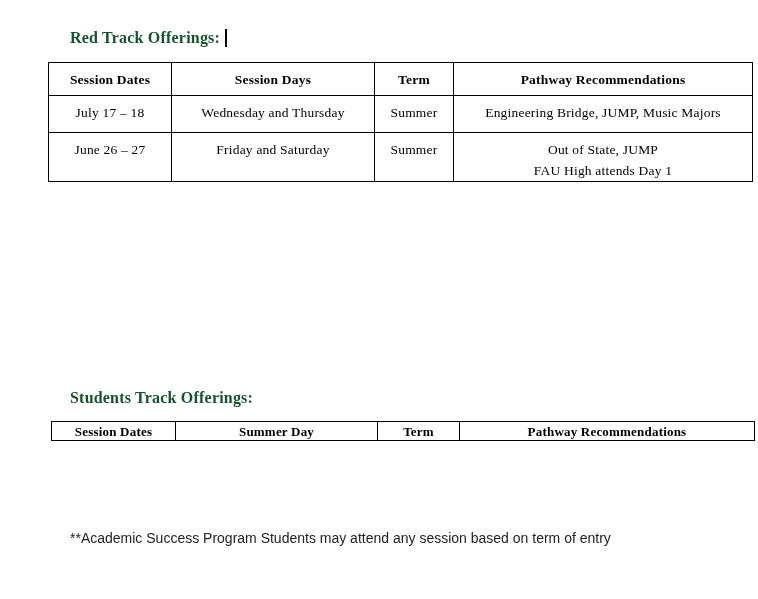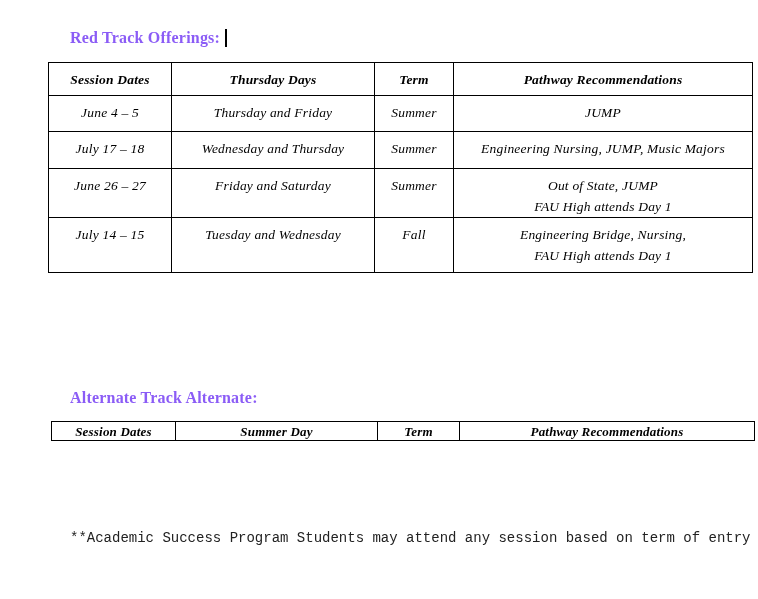--- a/index.html
+++ b/index.html
@@ -14,21 +14,21 @@
     background: #ffffff;
     overflow: hidden;
     font-family: "Liberation Serif", serif;
     color: #000000;
   }
   .heading {
     position: absolute;
     font-weight: bold;
     font-size: 16px;
     letter-spacing: 0.2px;
-    color: #8b5cf6;
+    color: #14532d;
     white-space: nowrap;
   }
   .h1 { left: 70px; top: 29px; }
   .h2 { left: 70px; top: 389px; }
   .caret {
     display: inline-block;
     width: 1.5px;
     height: 18px;
     background: #000000;
     margin-left: 5px;
@@ -37,21 +37,21 @@
     top: -1px;
   }
   table {
     position: absolute;
     border-collapse: collapse;
     table-layout: fixed;
     background: #ffffff;
   }
   .t1 { left: 48px; top: 62px; width: 668px; }
   .t2 { left: 51px; top: 421px; width: 667px; }
-  .t1, .t2 { border: 1.5px solid #000000; font-style: italic; }
+  .t1, .t2 { border: 1.5px solid #000000; }
   th, td {
     border: 1px solid #000000;
     text-align: center;
     vertical-align: top;
     overflow: hidden;
     white-space: pre-line;
   }
   .t1 th, .t1 td {
     font-size: 13.5px;
     line-height: 21px;
@@ -63,73 +63,60 @@
     font-size: 13px;
     line-height: 17px;
     padding: 1px 4px 0 4px;
     letter-spacing: 0.2px;
   }
   .t2 th { font-weight: bold; }
   .footnote {
     position: absolute;
     left: 70px;
     top: 530px;
-    font-family: Liberation Mono, monospace;
+    font-family: Liberation Sans, sans-serif;
     font-size: 14px;
     color: #222222;
     white-space: nowrap;
   }
 </style>
 </head>
 <body>
 
 <div class="page">
 
   <div class="heading h1">
     <span>Red Track Offerings:</span><span class="caret"></span>
   </div>
 
   <table class="t1">
     <tbody>
         <tr style="height:33px">
       <th style="width:114px">Session Dates</th>
-      <th style="width:194px">Thursday Days</th>
+      <th style="width:194px">Session Days</th>
       <th style="width:70px">Term</th>
       <th style="width:290px">Pathway Recommendations</th>
-    </tr>
-    <tr style="height:36px">
-      <td>June 4 – 5</td>
-      <td>Thursday and Friday</td>
-      <td>Summer</td>
-      <td>JUMP</td>
     </tr>
     <tr style="height:37px">
       <td>July 17 – 18</td>
       <td>Wednesday and Thursday</td>
       <td>Summer</td>
-      <td>Engineering Nursing, JUMP, Music Majors</td>
+      <td>Engineering Bridge, JUMP, Music Majors</td>
     </tr>
     <tr style="height:37px">
       <td>June 26 – 27</td>
       <td>Friday and Saturday</td>
       <td>Summer</td>
       <td>Out of State, JUMP
 FAU High attends Day 1</td>
     </tr>
-    <tr style="height:55px">
-      <td>July 14 – 15</td>
-      <td>Tuesday and Wednesday</td>
-      <td>Fall</td>
-      <td>Engineering Bridge, Nursing,
-FAU High attends Day 1</td>
-    </tr>
   </tbody>
     </table>
 
-  <div class="heading h2">Alternate Track Alternate:</div>
+  <div class="heading h2">Students Track Offerings:</div>
 
   <table class="t2">
     <tbody>
         <tr style="height:19px">
       <th style="width:115px">Session Dates</th>
       <th style="width:193px">Summer Day</th>
       <th style="width:73px">Term</th>
       <th style="width:286px">Pathway Recommendations</th>
     </tr>
   </tbody>

